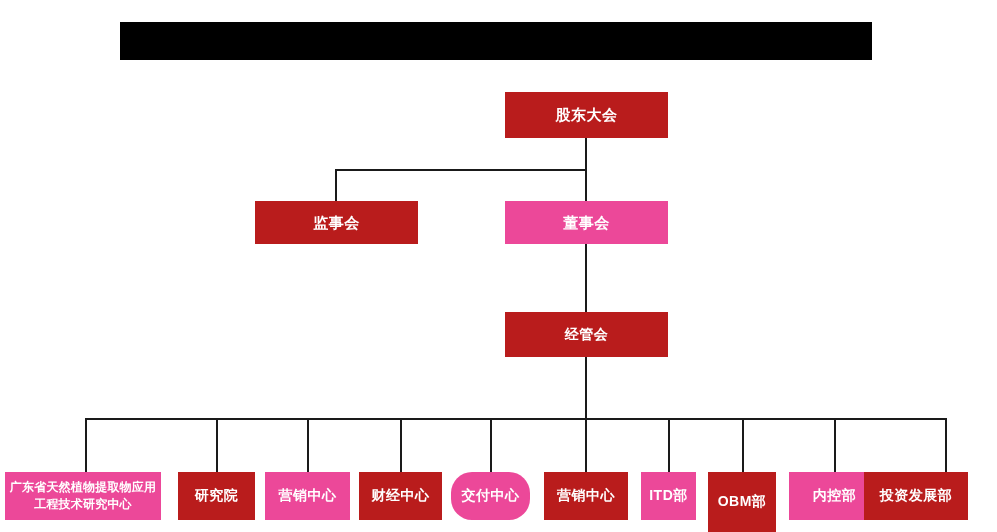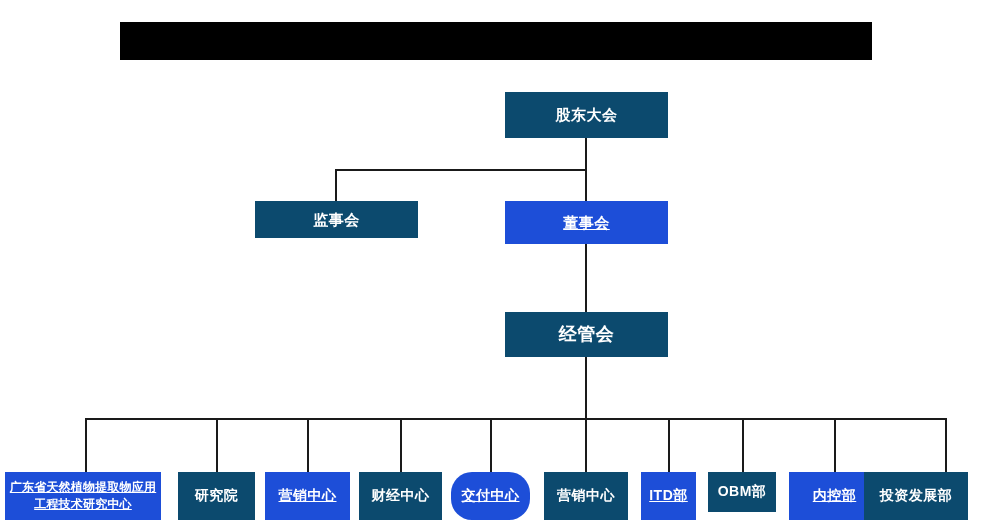--- a/index.html
+++ b/index.html
@@ -44,26 +44,26 @@
     align-items: center;
     justify-content: center;
     text-align: center;
     color: #ffffff;
     line-height: 1.28;
     letter-spacing: 0.5px;
     font-weight: 700;
     padding: 2px 4px;
     z-index: 2;
   }
-  .node.dark  { background: #0c4a6e; text-align: right; }
-  .node.light { background: #1d4ed8; text-decoration: underline; }
+  .node.dark  { background: #b91c1c; text-align: right; }
+  .node.light { background: #ec4899; }
 
   .node.lv1 { font-size: 15px; }
   .node.lv2 { font-size: 15px; }
-  .node.lv3 { font-size: 18px; }
+  .node.lv3 { font-size: 14px; }
   .node.leaf { font-size: 14px; }
   .node.leaf.wrap {
     font-size: 12px;
     letter-spacing: 0.2px;
     line-height: 1.45;
     font-weight: 700;
   }
 </style>
 </head>
 <body>
@@ -90,21 +90,21 @@
   <div class="line v" style="left:585px; top:418px; height:54px;"></div>
   <div class="line v" style="left:668px; top:418px; height:54px;"></div>
   <div class="line v" style="left:742px; top:418px; height:54px;"></div>
   <div class="line v" style="left:834px; top:418px; height:54px;"></div>
   <div class="line v" style="left:945px; top:418px; height:54px;"></div>
 
   <div class="node lv1 dark" style="left:505px; top:92px; width:163px; height:46px;">
     <span>股东大会</span>
   </div>
 
-  <div class="node lv2 dark" style="left:255px; top:201px; width:163px; height:37px;">
+  <div class="node lv2 dark" style="left:255px; top:201px; width:163px; height:43px;">
     <span>监事会</span>
   </div>
 
   <div class="node lv2 light" style="left:505px; top:201px; width:163px; height:43px;">
     <span>董事会</span>
   </div>
 
   <div class="node lv3 dark" style="left:505px; top:312px; width:163px; height:45px;">
     <span>经管会</span>
   </div>
@@ -130,21 +130,21 @@
   </div>
 
   <div class="node leaf dark" style="left:544px; top:472px; width:84px; height:48px;">
     <span>营销中心</span>
   </div>
 
   <div class="node leaf light" style="left:641px; top:472px; width:55px; height:48px;">
     <span>ITD部</span>
   </div>
 
-  <div class="node leaf dark" style="left:708px; top:472px; width:68px; height:40px;">
+  <div class="node leaf dark" style="left:708px; top:472px; width:68px; height:60px;">
     <span>OBM部</span>
   </div>
 
   <div class="node leaf light" style="left:789px; top:472px; width:91px; height:48px;">
     <span>内控部</span>
   </div>
 
   <div class="node leaf dark" style="left:864px; top:472px; width:104px; height:48px;">
     <span>投资发展部</span>
   </div>

